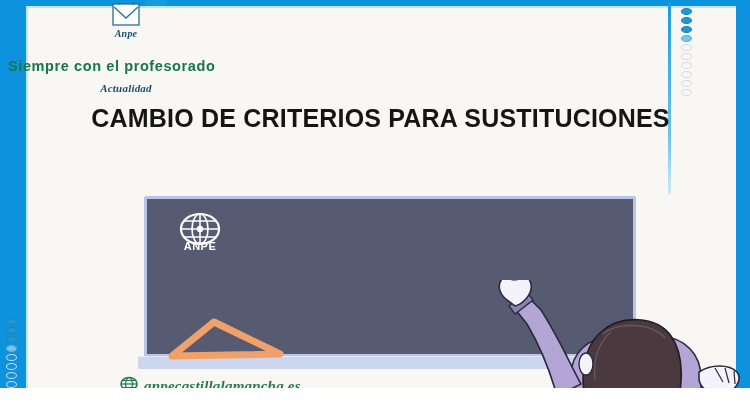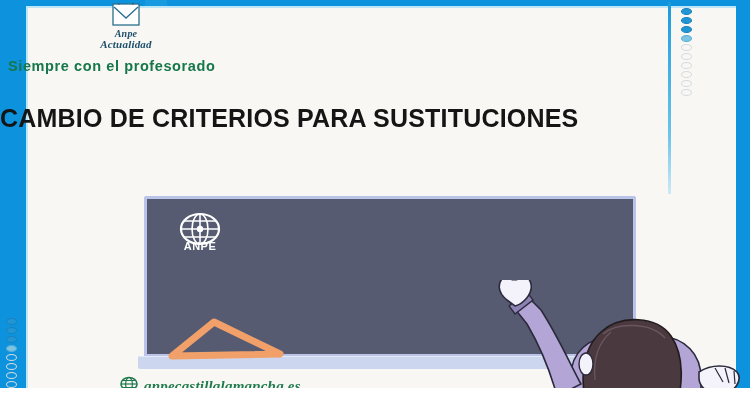--- a/index.html
+++ b/index.html
@@ -65,35 +65,36 @@
   }
   .brand-icon { width:34px; height:26px; }
   .brand-name {
     margin-top:1px;
     font-family:"Liberation Serif", serif;
     font-style:italic; font-weight:bold;
     font-size:10px; line-height:10px;
     color:#1b4f6b; text-align:center;
     letter-spacing:.2px;
   }
-  .brand-name .l2 { display:block; font-size:11px; }
+  .brand-name .l2 { display:block; font-size:11px;margin-top:44px; }
 
   .tagline {
     position:absolute; left:8px; top:58px; width:750px;
     font-size:14.5px; font-weight:bold;
     color:#16774a;
     letter-spacing:.6px;
   }
 
   .headline {
     position:absolute; left:0; top:104px; width:750px;
-    text-align:left;
+    text-align:center;
     font-size:25px; font-weight:bold;
     color:#151515;
     letter-spacing:.2px;
+    padding-left:11px;
   }
 
   
   .scene { position:absolute; left:120px; top:188px; width:560px; height:200px; }
 
   .board-frame {
     position:absolute; left:24px; top:8px; width:492px; height:163px;
     background:#b9c4e8;
     border-radius:2px;
   }

